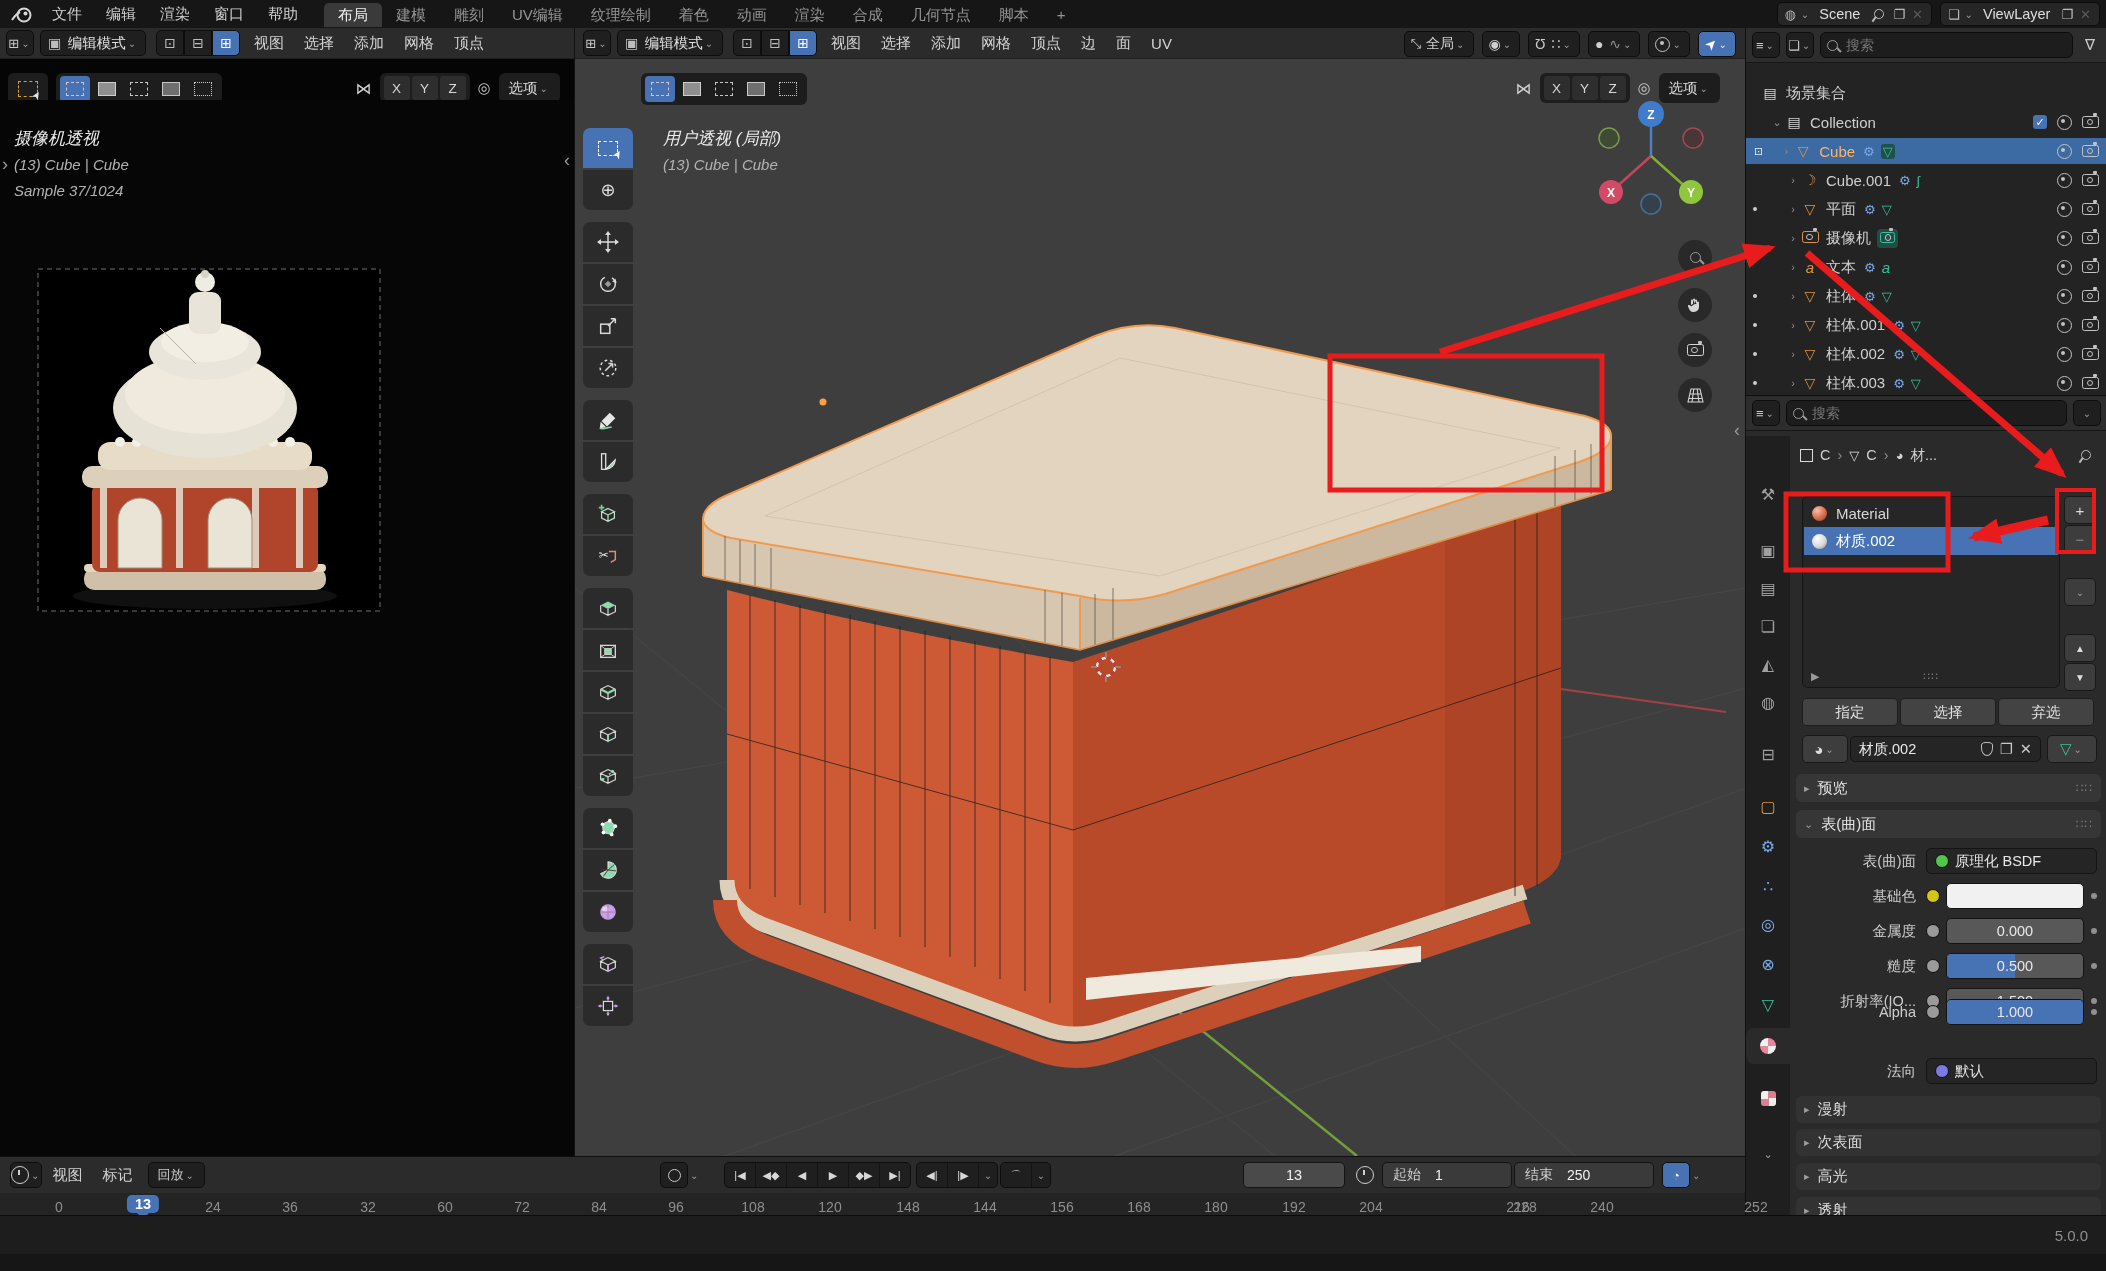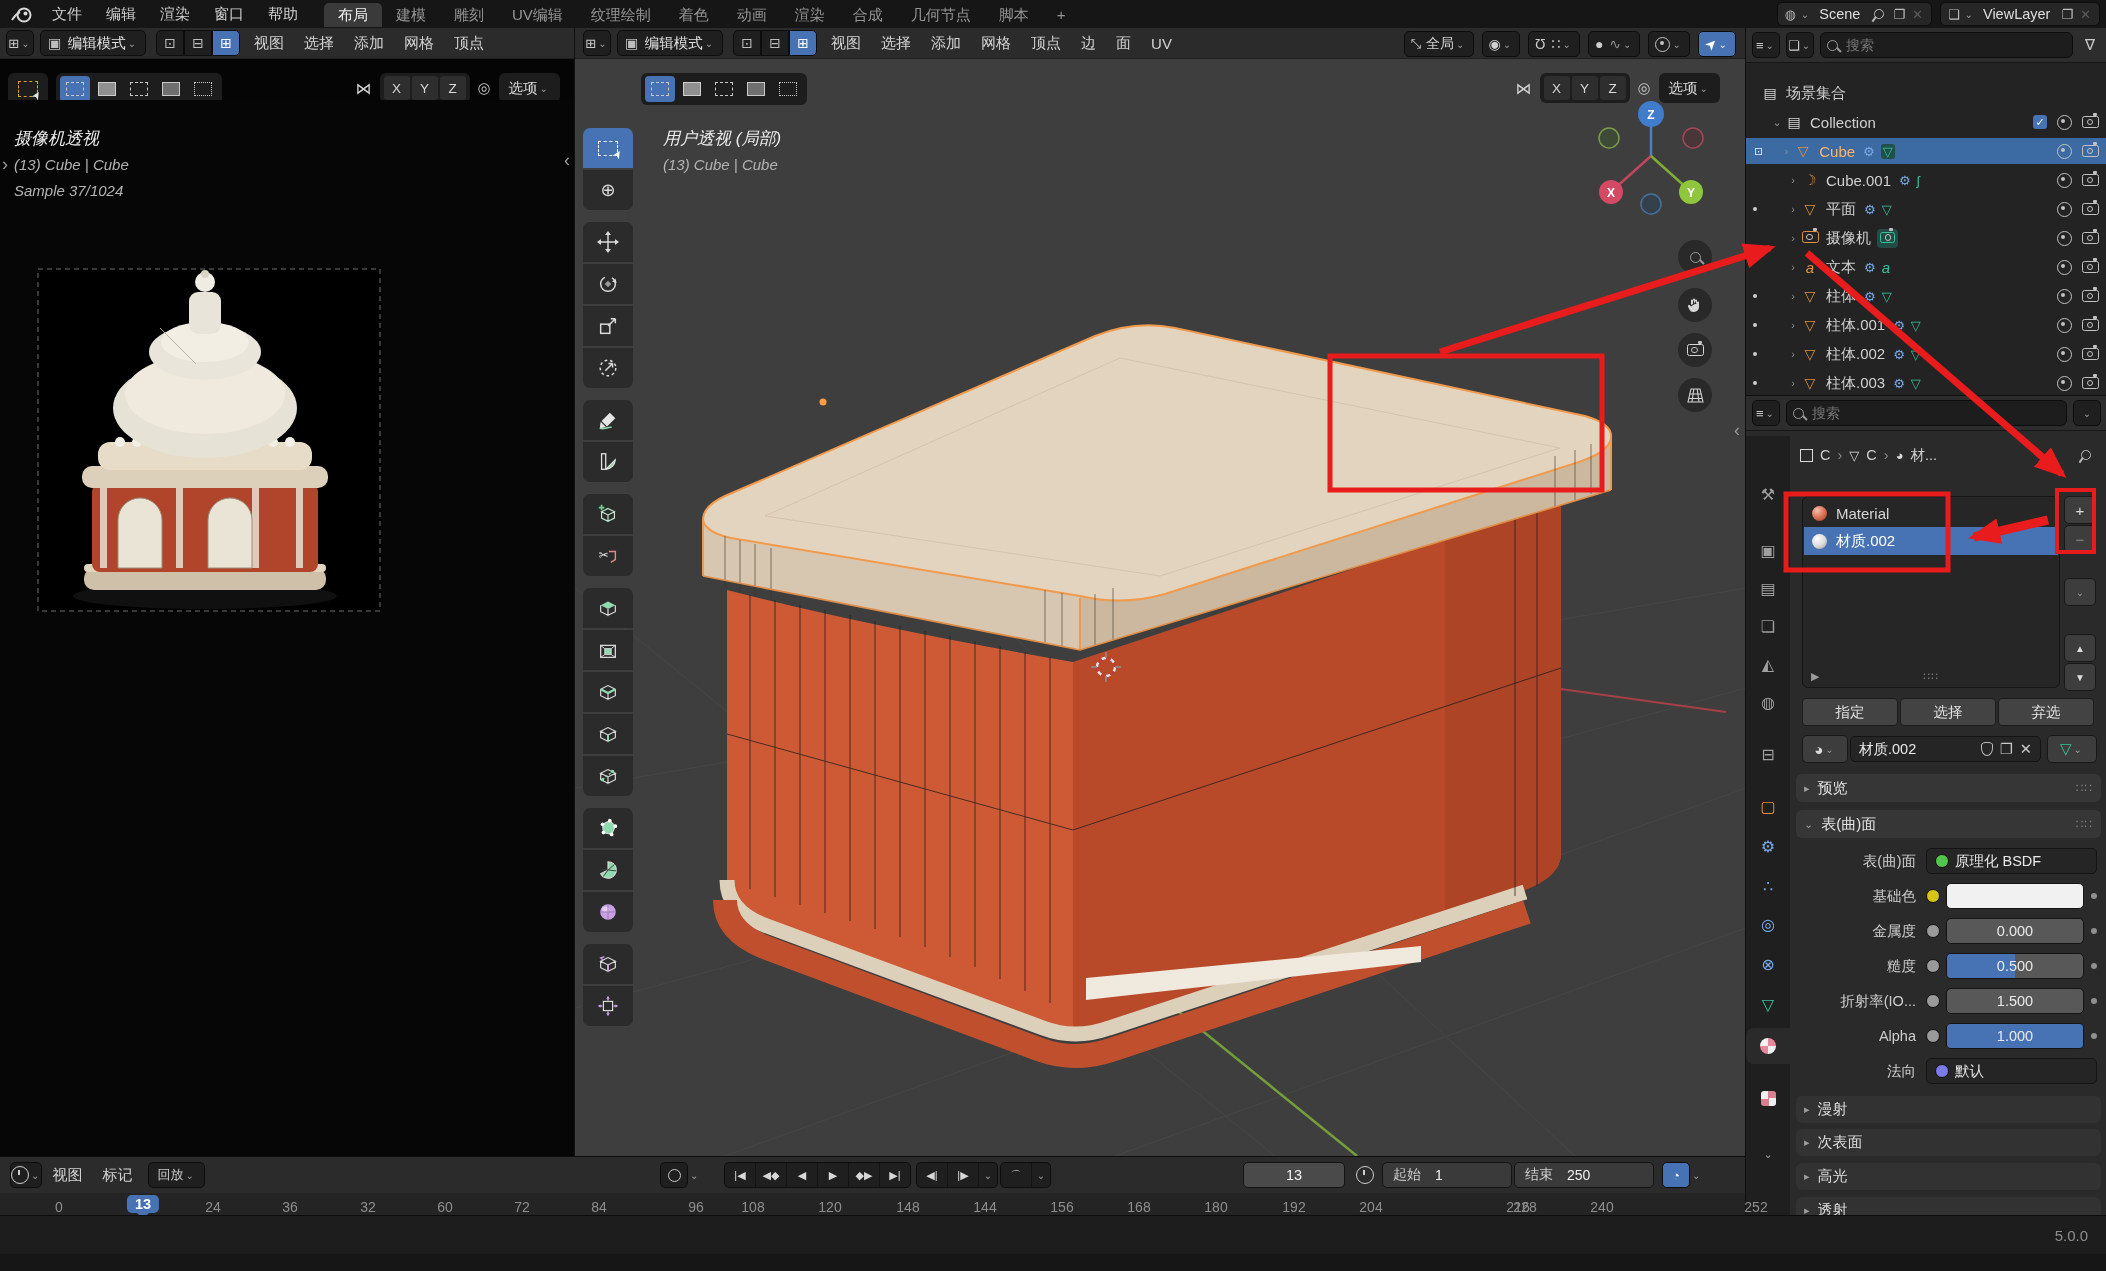--- a/index.html
+++ b/index.html
@@ -940,21 +940,21 @@
 
       <div class="prow" style="top:592px">
         <span class="plab">折射率(IO...</span>
         <span class="sockdot" style="background:#9a9a9a"></span>
         <div class="pfield" style="background:#585858">
           <span class="txt">1.500</span>
         </div>
         <span class="animdot"></span>
       </div>
 
-      <div class="prow" style="top:627px">
+      <div class="prow" style="top:603px">
         <span class="plab">Alpha</span>
         <span class="sockdot" style="background:#9a9a9a"></span>
         <div class="pfield" style="background:#0369a1">
           <span class="fill" style="width:100%"></span>
           <span class="txt">1.000</span>
         </div>
         <span class="animdot"></span>
       </div>
 
       <div class="prow" style="top:662px">
@@ -1045,21 +1045,21 @@
     </div>
 
     <div id="ruler">
       <span class="tick" style="left:59px">0</span>
       <span class="tick" style="left:213px">24</span>
       <span class="tick" style="left:290px">36</span>
       <span class="tick" style="left:368px">32</span>
       <span class="tick" style="left:445px">60</span>
       <span class="tick" style="left:522px">72</span>
       <span class="tick" style="left:599px">84</span>
-      <span class="tick" style="left:696px">96</span>
+      <span class="tick" style="left:676px">96</span>
       <span class="tick" style="left:753px">108</span>
       <span class="tick" style="left:830px">120</span>
       <span class="tick" style="left:908px">148</span>
       <span class="tick" style="left:985px">144</span>
       <span class="tick" style="left:1062px">156</span>
       <span class="tick" style="left:1139px">168</span>
       <span class="tick" style="left:1216px">180</span>
       <span class="tick" style="left:1294px">192</span>
       <span class="tick" style="left:1371px">204</span>
       <span class="tick" style="left:1518px">216</span>

